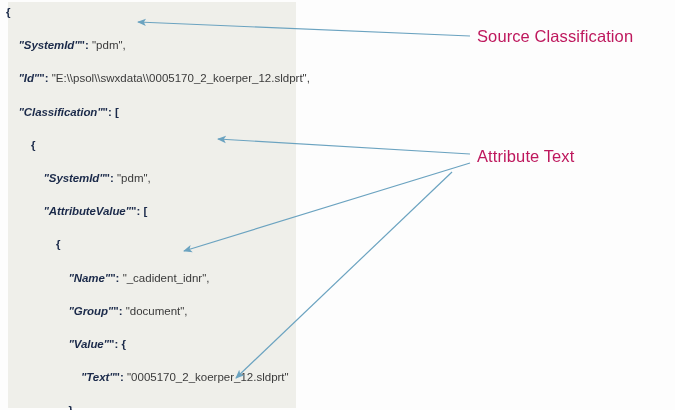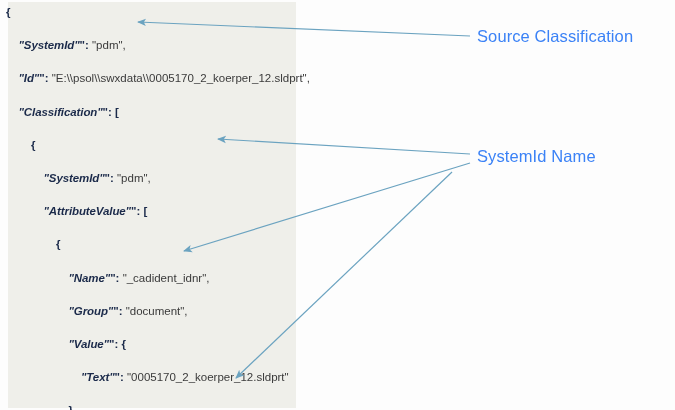--- a/index.html
+++ b/index.html
@@ -62,21 +62,21 @@
   }
   .br {
     font-weight: bold;
     color: #1b2a4a;
   }
 
   
   .anno-label {
     position: absolute;
     font-size: 16.5px;
-    color: #3b82f6;
+    color: #be185d;
     white-space: nowrap;
     letter-spacing: 0.1px;
   }
   #label-source {
     left: 477px;
     top: 27px;
   }
   #label-attr {
     left: 477px;
     top: 147px;
@@ -111,15 +111,15 @@
     <g id="arrow-group">
         <line x1="470" y1="36" x2="138" y2="22" stroke="#6ba3c0" stroke-width="1.2" marker-end="url(#ahead)"></line>
         <line x1="470" y1="154" x2="218" y2="139" stroke="#6ba3c0" stroke-width="1.2" marker-end="url(#ahead)"></line>
         <line x1="470" y1="163" x2="184" y2="251" stroke="#6ba3c0" stroke-width="1.2" marker-end="url(#ahead)"></line>
         <line x1="452" y1="172" x2="236" y2="378" stroke="#6ba3c0" stroke-width="1.2" marker-end="url(#ahead)"></line>
       </g>
   </svg>
 
   <div class="anno-label" id="label-source">Source Classification</div>
 
-  <div class="anno-label" id="label-attr">SystemId Name</div>
+  <div class="anno-label" id="label-attr">Attribute Text</div>
 
 </div>
 
 </body></html>

